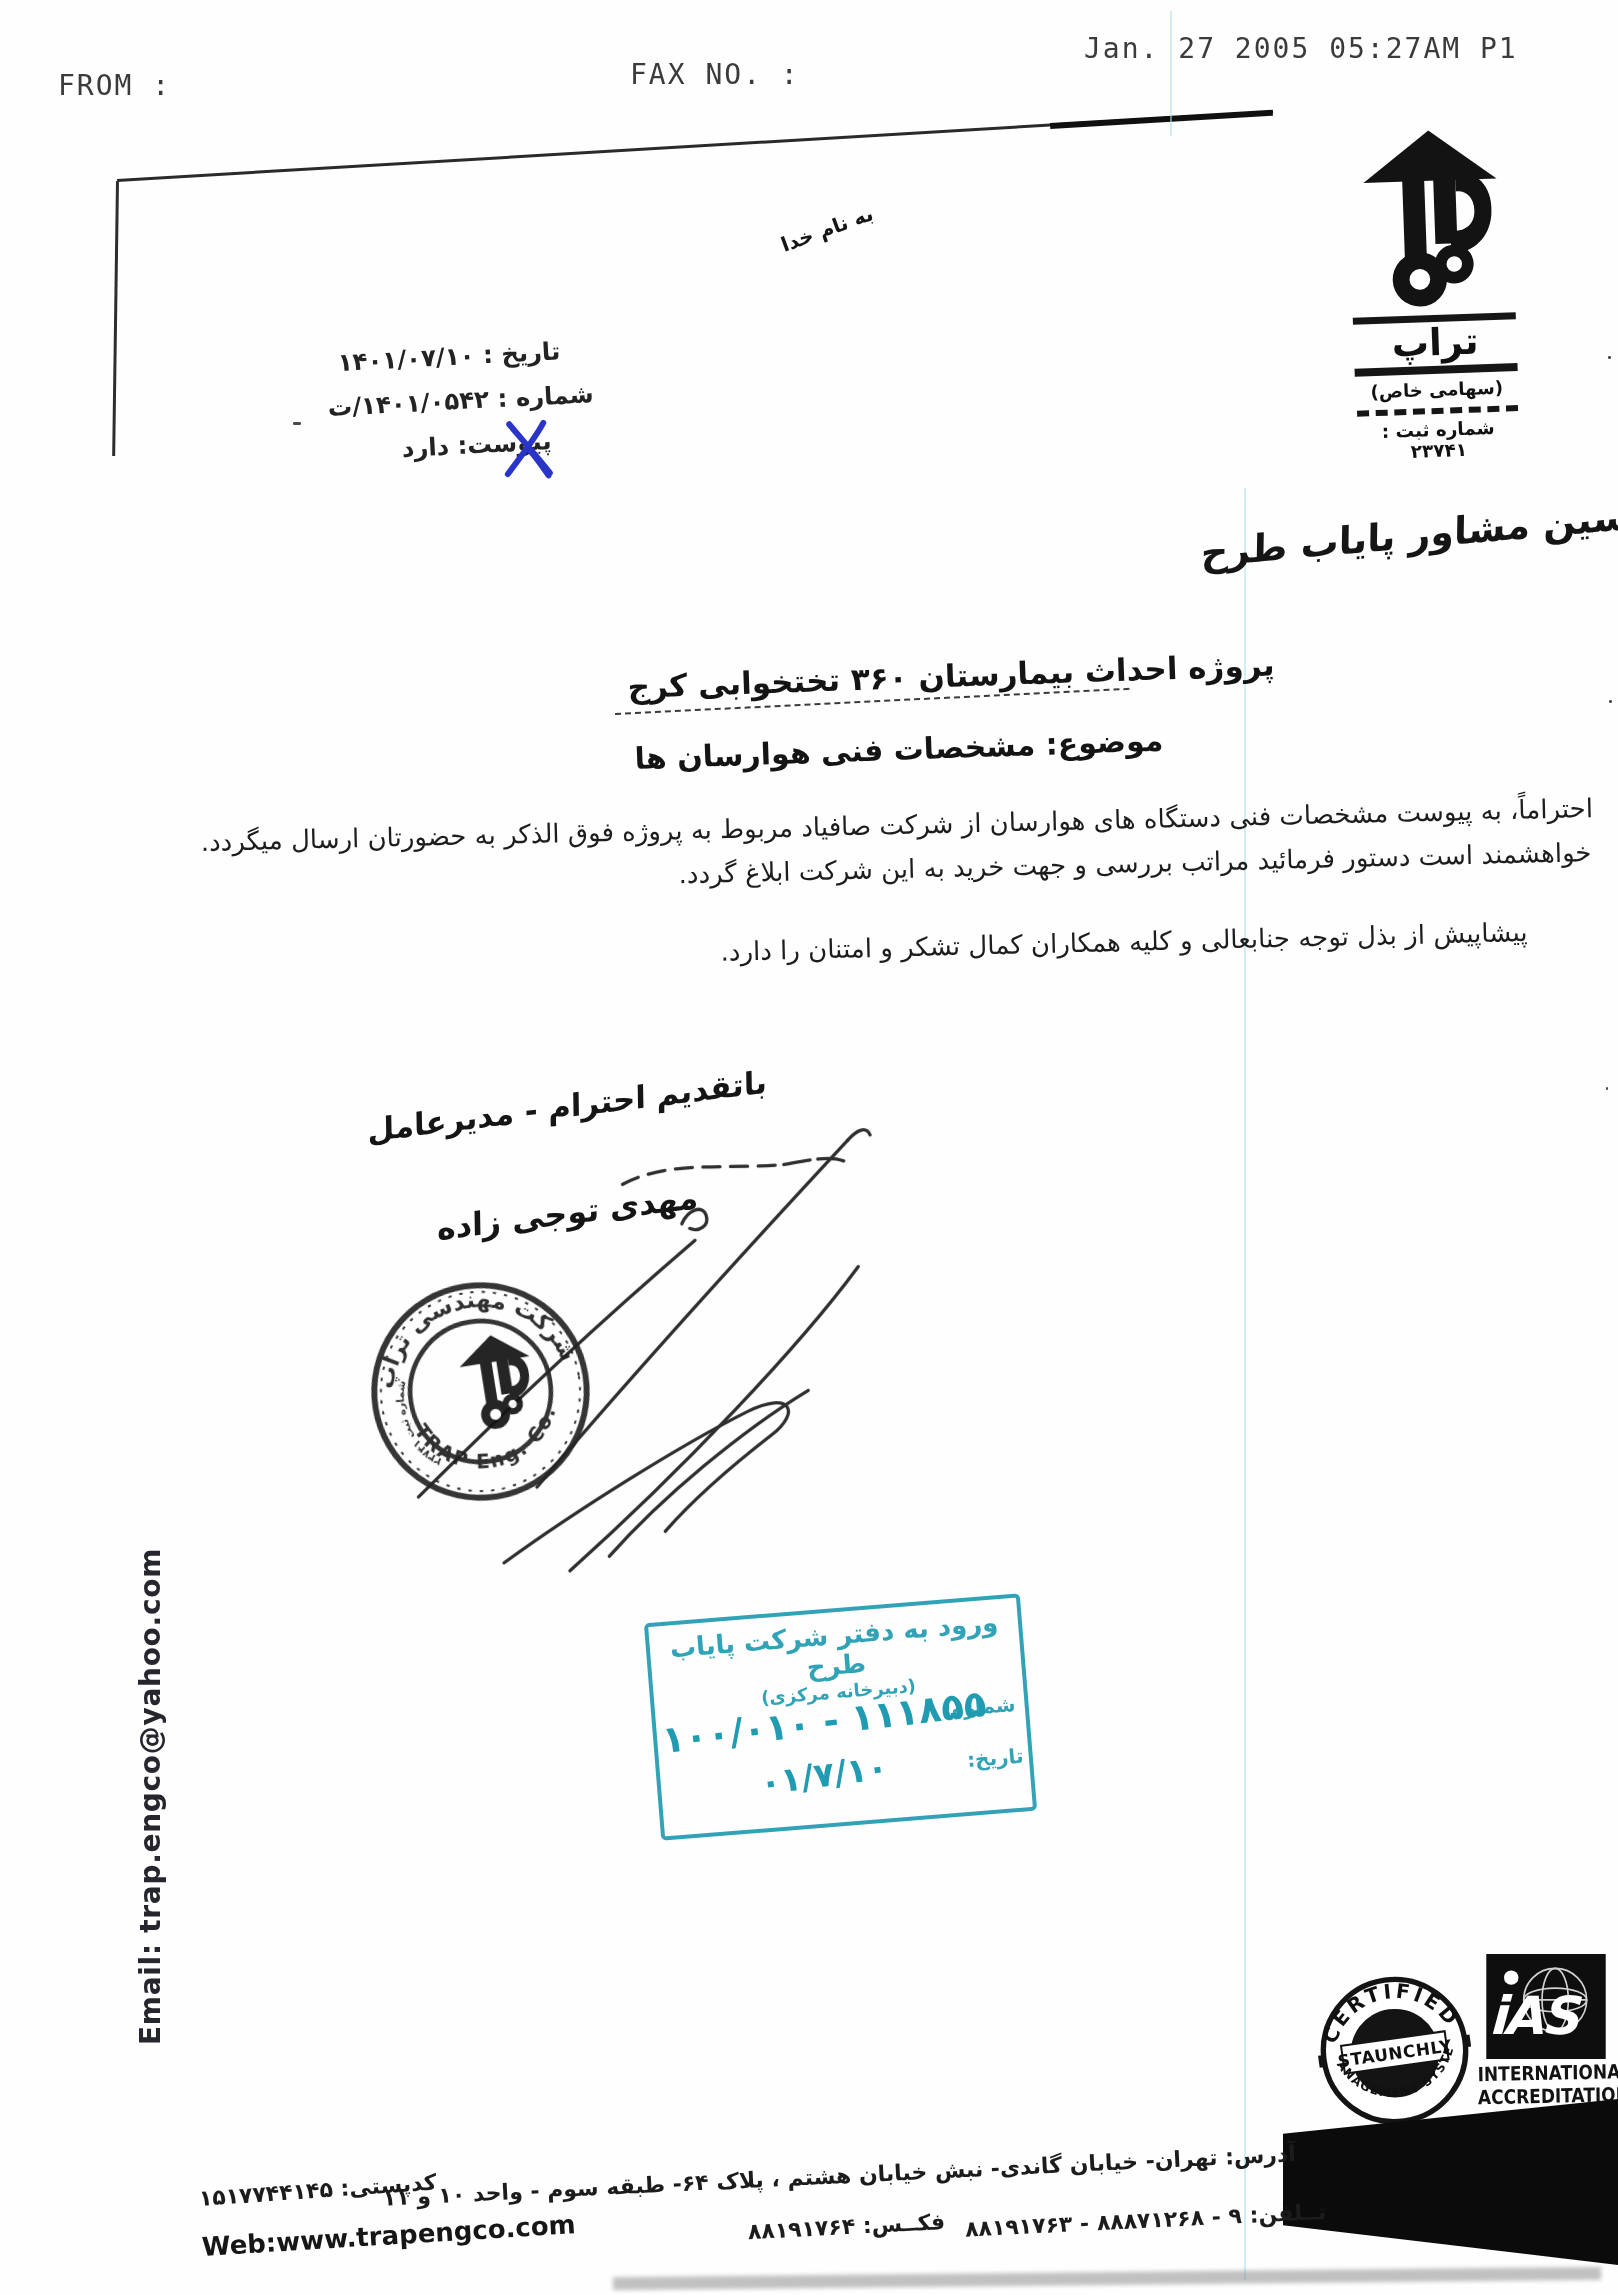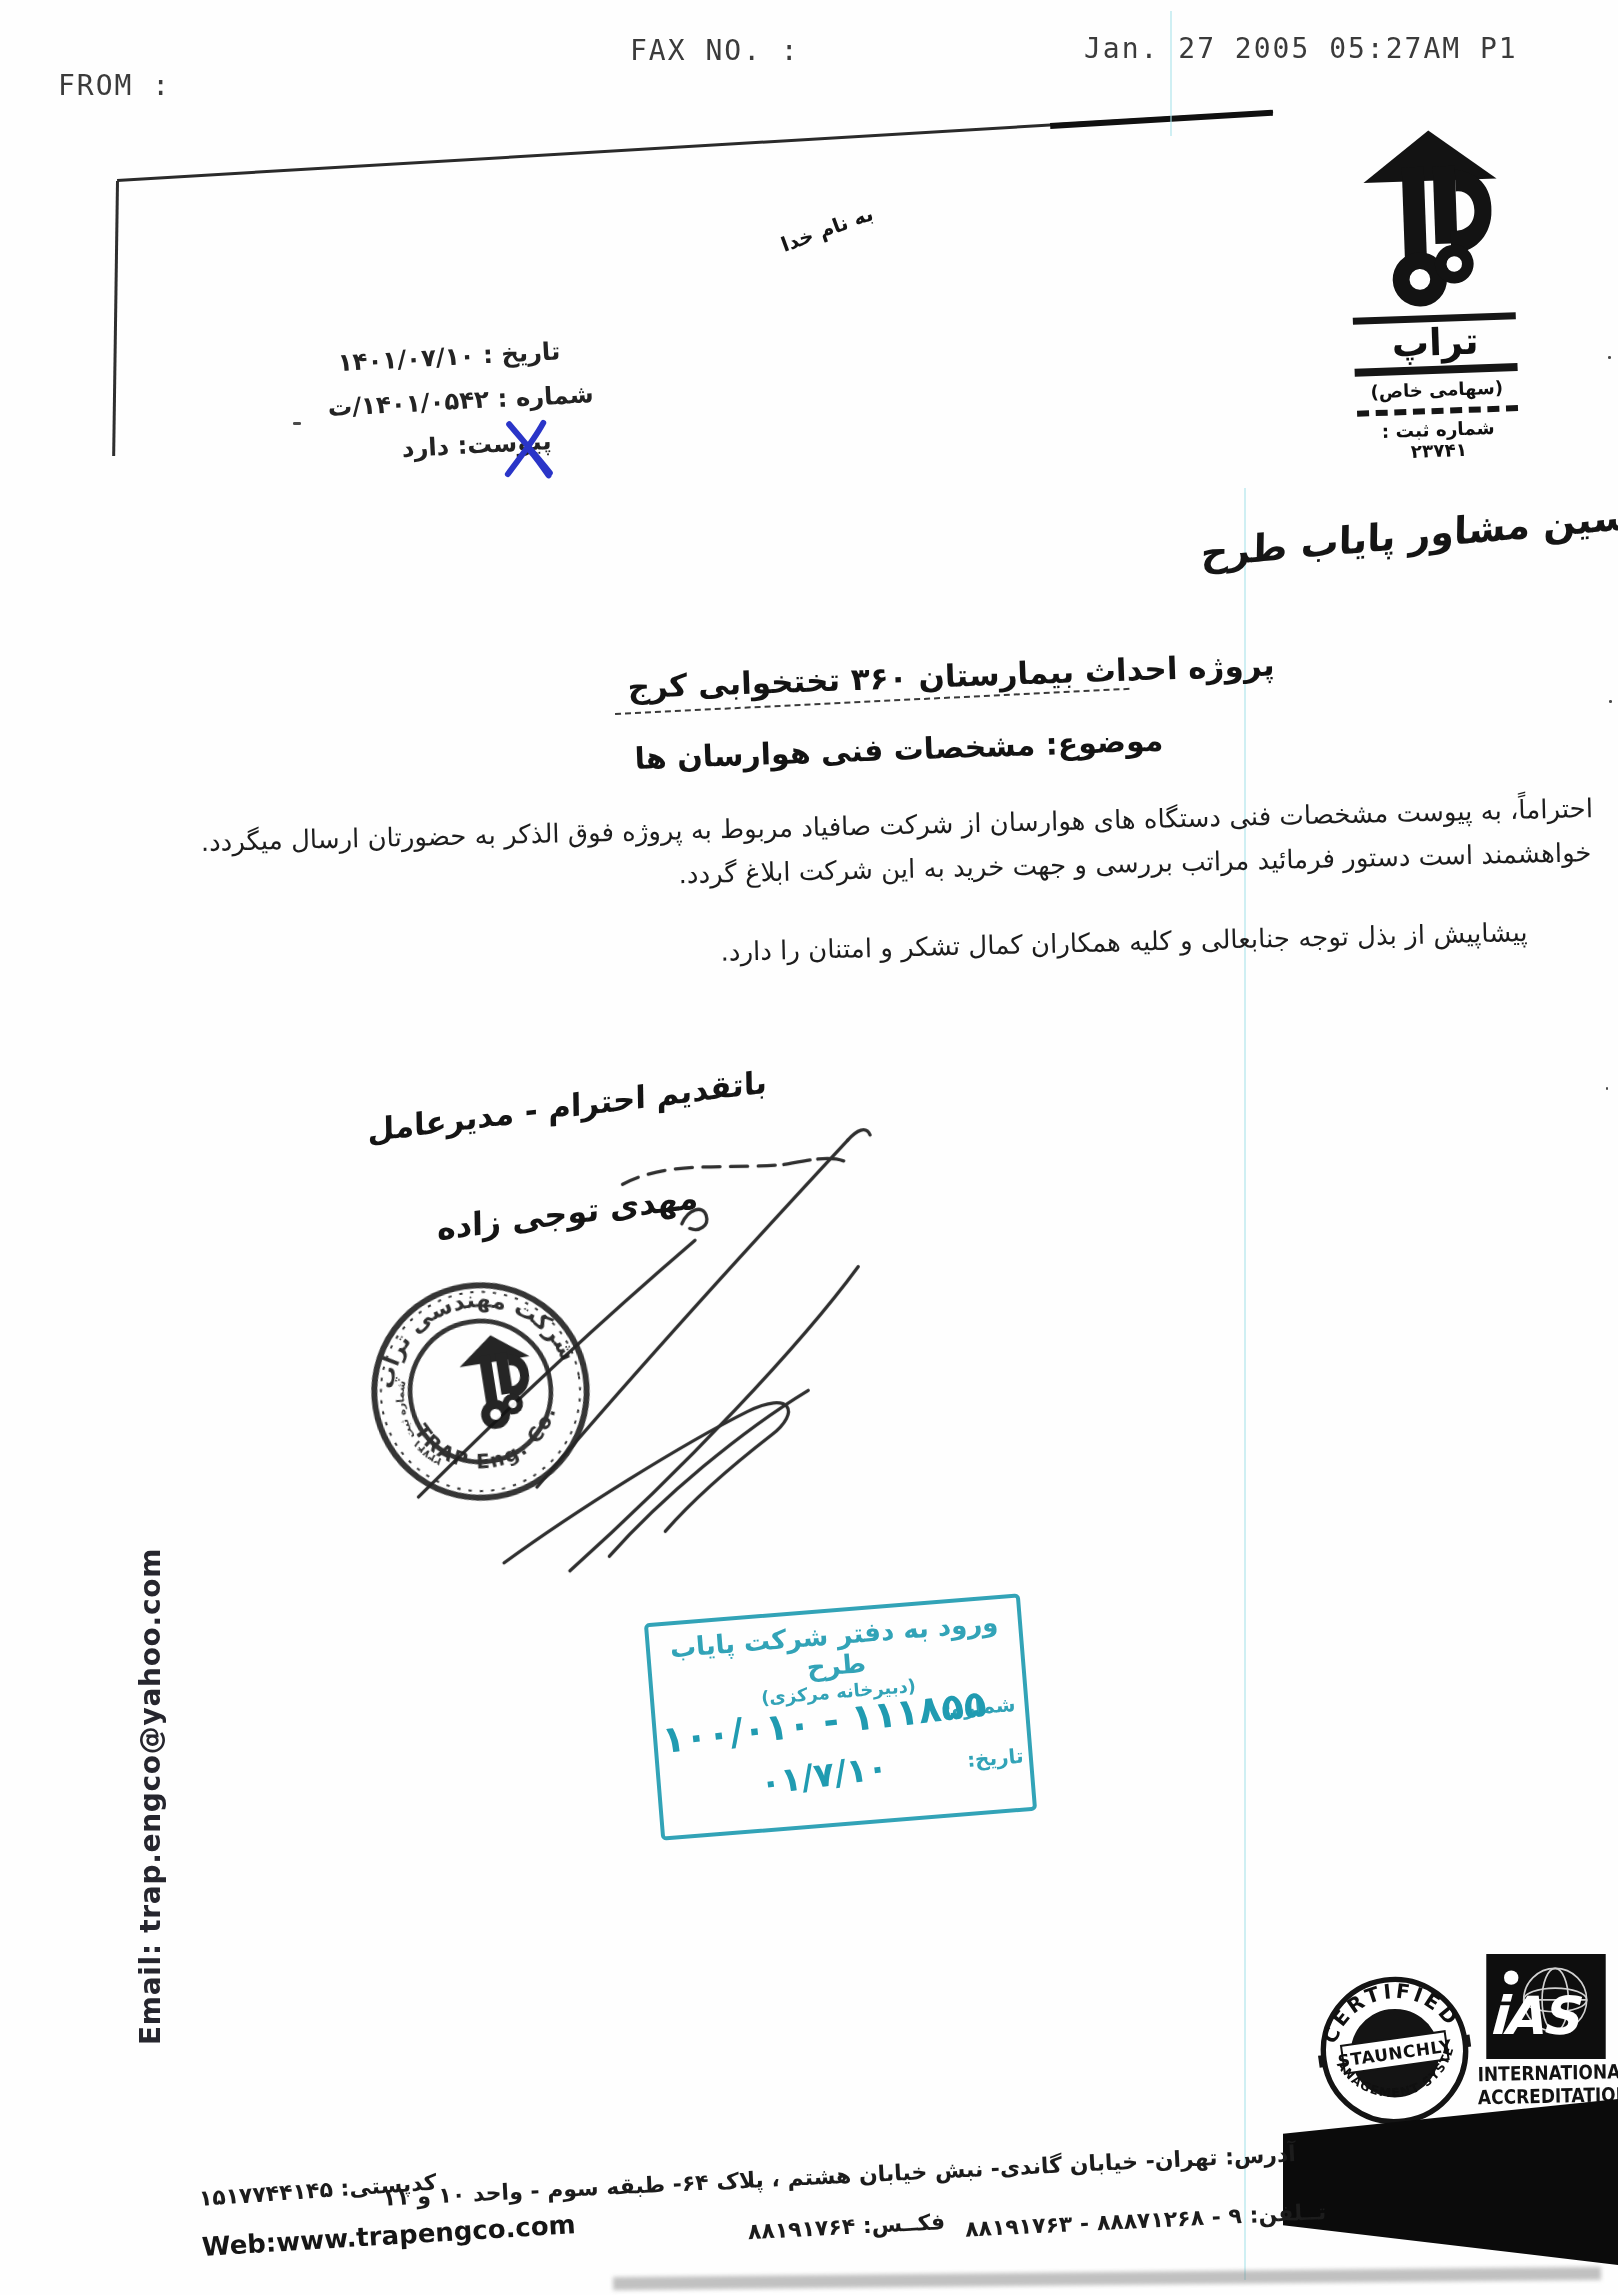--- a/index.html
+++ b/index.html
@@ -83,21 +83,21 @@
           <circle cx="84" cy="232" r="42"></circle>
           <circle cx="138" cy="210" r="30"></circle>
         </g>
         <circle cx="84" cy="232" r="16" fill="#ffffff"></circle>
         <circle cx="138" cy="210" r="12" fill="#ffffff"></circle>
       </symbol>
     </defs>
   </svg>
 
   <div class="abs faxfont" style="left:58px;top:69px">FROM :</div>
-  <div class="abs faxfont" style="left:630px;top:34px">FAX NO. :</div>
+  <div class="abs faxfont" style="left:630px;top:58px">FAX NO. :</div>
   <div class="abs faxfont" style="left:1084px;top:32px">Jan. 27 2005 05:27AM  P1</div>
 
   <div class="abs line-top"></div>
   <div class="abs line-top-thick"></div>
   <div class="abs line-left"></div>
   <div class="abs cyan-v" style="left:1244px;top:488px;height:1792px"></div>
   <div class="abs cyan-v" style="left:1170px;top:10.5px;height:125px"></div>
   <div class="abs speck" style="left:293px;top:422px;width:8px;height:2.6px"></div>
   <div class="abs speck" style="left:1608px;top:356px;width:2.6px;height:2.6px"></div>
   <div class="abs speck" style="left:1609px;top:700px;width:2.6px;height:3.3px"></div>

